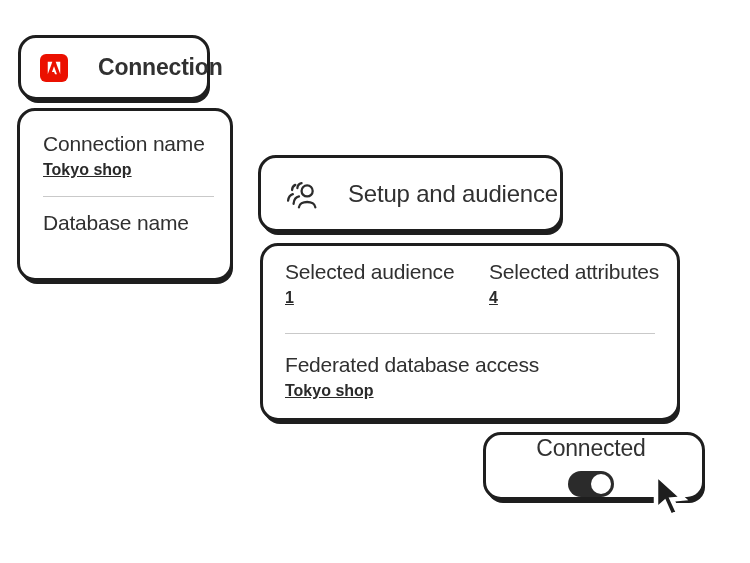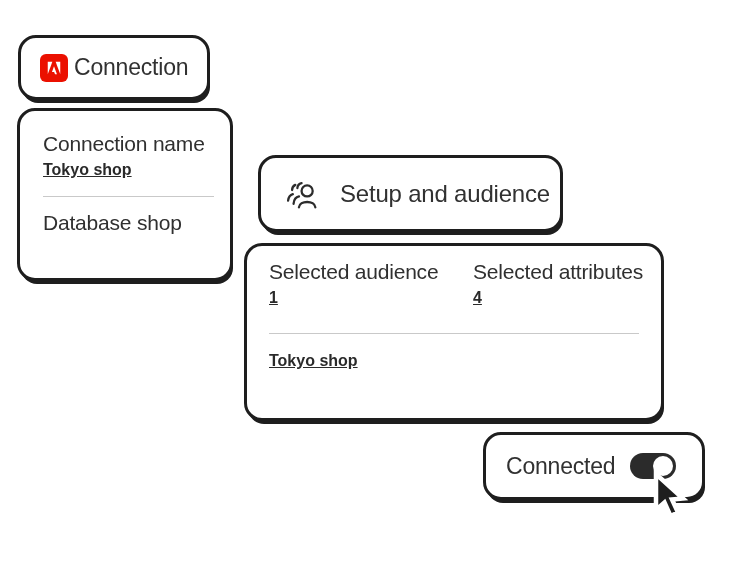--- a/index.html
+++ b/index.html
@@ -26,22 +26,22 @@
   .chip {
     display: flex;
     align-items: center;
   }
   .chip-title {
     font-size: 23px;
     letter-spacing: -0.2px;
     color: #313131;
     white-space: nowrap;
   }
-  #connection-card { left: 18px; top: 35px; width: 192px; height: 65px; padding-left: 19px; gap: 6px; }
-  #setup-card      { left: 258px; top: 155px; width: 305px; height: 77px; padding-left: 24px; gap: 20px; }
+  #connection-card { left: 18px; top: 35px; width: 192px; height: 65px; padding-left: 19px; gap: 30px; font-weight: bold; }
+  #setup-card      { left: 258px; top: 155px; width: 305px; height: 77px; padding-left: 24px; gap: 28px; }
   #setup-card .chip-title { font-size: 24px; }
   .adobe-badge {
     width: 28px; height: 28px;
     background: #eb1000;
     border-radius: 6px;
     display: flex; align-items: center; justify-content: center;
     flex: 0 0 auto;
   }
   .adobe-badge svg { width: 20px; height: 20px; display: block; }
   .audience-icon svg { width: 35px; height: 33px; display: block; }
@@ -65,33 +65,34 @@
   .divider {
     height: 1px;
     background: #c9c9c9;
   }
   #details-card {
     left: 17px; top: 108px; width: 216px; height: 173px;
     padding: 20px 16px 0 23px;
   }
   #details-card .divider { margin: 17px 0 13px; }
   #summary-card {
-    left: 244px; top: 243px; width: 420px; height: 178px;
+    left: 260px; top: 243px; width: 420px; height: 178px;
     padding: 13px 22px 0 22px;
   }
   #summary-card .stats {
     display: grid;
     grid-template-columns: 204px auto;
   }
   #summary-card .divider { margin: 26px 0 18px; }
   
   #status-card {
     left: 483px; top: 432px; width: 222px; height: 68px;
     display: flex; align-items: center; justify-content: space-between;
     padding: 0 26px 0 20px;
+    flex-direction: column;
   }
   #status-card .chip-title { font-size: 23px; }
   .toggle {
     position: relative;
     width: 46px; height: 26px;
     background: #2b2b2b;
     border-radius: 13px;
     flex: 0 0 auto;
     cursor: pointer;
   }
@@ -127,21 +128,21 @@
     <span class="chip-title">Connection</span>
   </div>
 
   <div class="card" id="details-card">
     <div>
       <div class="label">Connection name</div>
       <div class="value">Tokyo shop</div>
     </div>
     <div class="divider"></div>
     <div>
-      <div class="label">Database shop</div>
+      <div class="label">Database name</div>
     </div>
   </div>
 
   <div class="card chip" id="setup-card">
     <span class="audience-icon">
       <svg viewBox="0 0 34 32" fill="none" stroke="#2c2c2c" stroke-width="2.2" stroke-linecap="round" aria-hidden="true">
         <circle cx="21.5" cy="13.5" r="5.4"></circle>
         <path d="M13.5 29.5 C14 22.5, 29 22.5, 29.5 29.5"></path>
         <path d="M12 10.8 A5.4 5.4 0 0 1 16.1 5.9"></path>
         <path d="M8.3 26 C8.8 21, 11.3 19.2, 13.6 18.8"></path>
@@ -158,20 +159,21 @@
         <div class="label">Selected audience</div>
         <div class="value">1</div>
       </div>
       <div>
         <div class="label">Selected attributes</div>
         <div class="value">4</div>
       </div>
     </div>
     <div class="divider"></div>
     <div>
+      <div class="label">Federated database access</div>
       <div class="value">Tokyo shop</div>
     </div>
   </div>
 
   <div class="card" id="status-card">
     <span class="chip-title">Connected</span>
     <span class="toggle">
       <span class="knob"></span>
     </span>
   </div>

